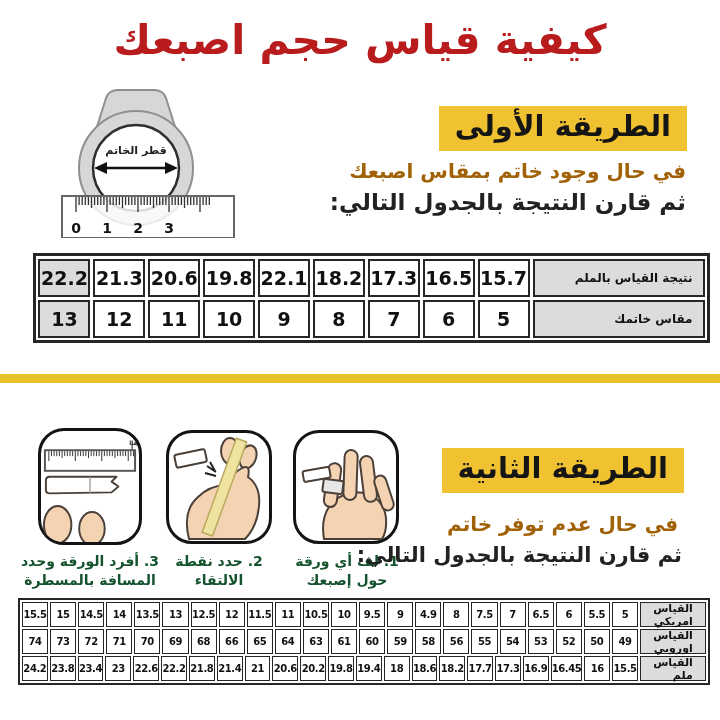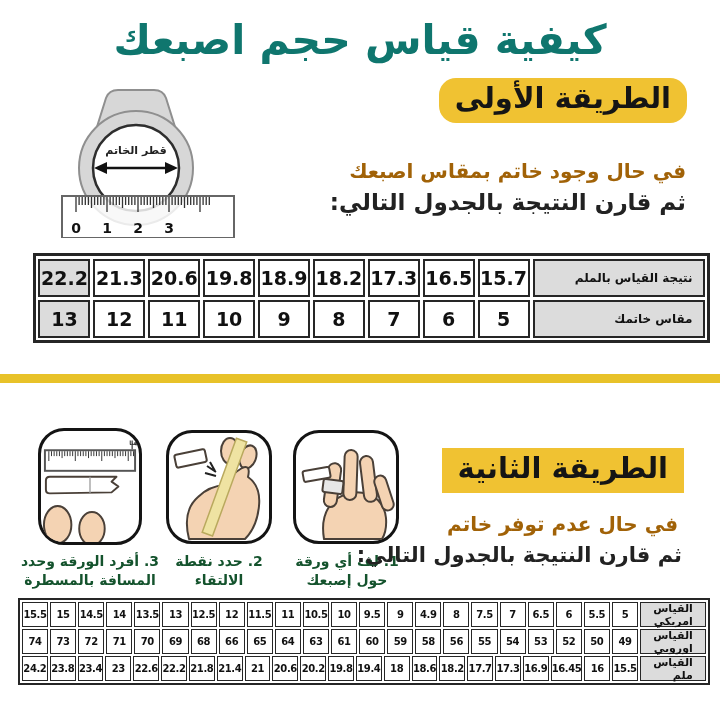--- a/index.html
+++ b/index.html
@@ -1,24 +1,24 @@
 <!DOCTYPE html>
 <html lang="ar" dir="rtl"><head>
 <meta charset="utf-8">
 <style>
   html,body{margin:0;padding:0;background:#ffffff;}
   body{font-family:"DejaVu Sans",sans-serif;color:#111;}
   .page{position:relative;width:720px;height:720px;background:#fff;overflow:hidden;margin:0 auto;}
 
   .title{position:absolute;top:16px;left:0;width:720px;text-align:center;
-         font-size:41px;font-weight:bold;color:#0f766e;direction:rtl;}
+         font-size:41px;font-weight:bold;color:#b91c1c;direction:rtl;}
 
   .yellow-head{position:absolute;background:#F0C232;color:#151515;font-weight:bold;
                font-size:29px;line-height:1.15;padding:4px 16px 8px;direction:rtl;}
-  .m1-head{top:78px;right:33px;border-radius:17px;}
+  .m1-head{top:106px;right:33px;}
   .m2-head{top:448px;right:36px;}
 
   .body-line{position:absolute;direction:rtl;text-align:right;font-weight:bold;color:#a16207;}
   .m1-l1{top:159px;right:34px;font-size:20px;}
   .m1-l2{top:189px;right:34px;font-size:23px;color:#222;}
   .m2-l1{top:512px;right:42px;font-size:20px;}
   .m2-l2{top:543px;right:38px;font-size:21px;color:#222;}
 
   .divider{position:absolute;top:374px;left:0;width:720px;height:9px;background:#E8C229;}
 
@@ -88,21 +88,21 @@
   <div class="body-line m1-l2">ثم قارن النتيجة بالجدول التالي:</div>
 
   <div class="xtable t1">
     <div class="xrow">
       <div class="xhdr">نتيجة القياس بالملم</div>
       <div class="xcells">
           <div class="xcell">15.7</div>
           <div class="xcell">16.5</div>
           <div class="xcell">17.3</div>
           <div class="xcell">18.2</div>
-          <div class="xcell">18.9</div>
+          <div class="xcell">22.1</div>
           <div class="xcell">19.8</div>
           <div class="xcell">20.6</div>
           <div class="xcell">21.3</div>
           <div class="xcell">22.2</div>
         </div>
     </div>
     <div class="xrow">
       <div class="xhdr">مقاس خاتمك</div>
       <div class="xcells">
           <div class="xcell">5</div>

